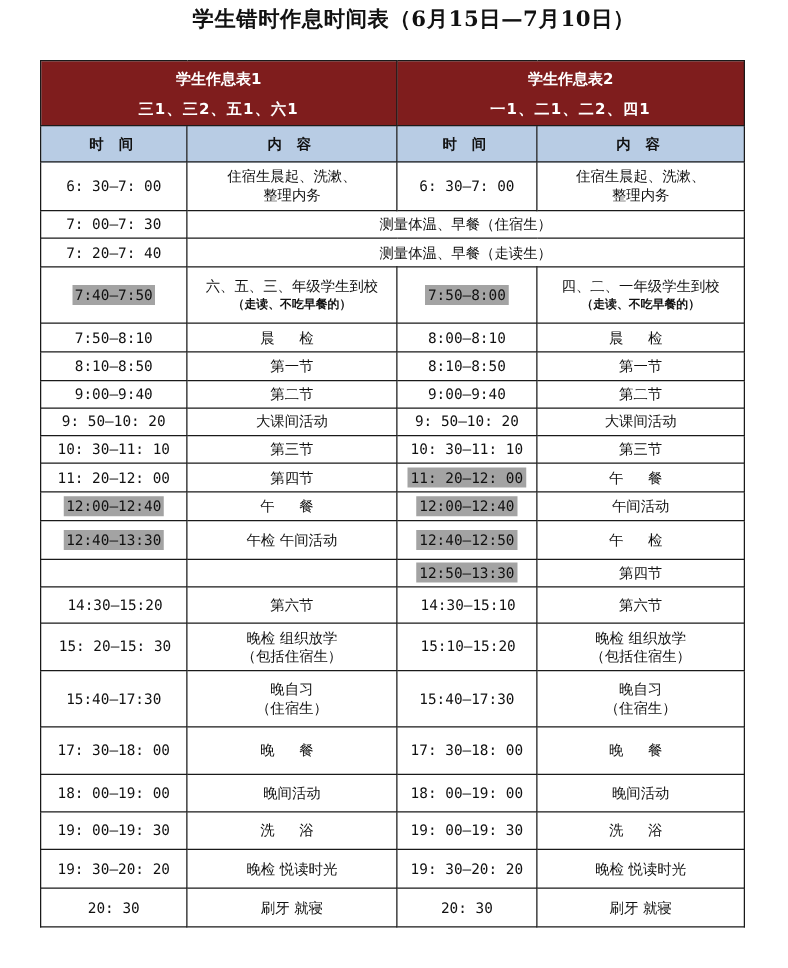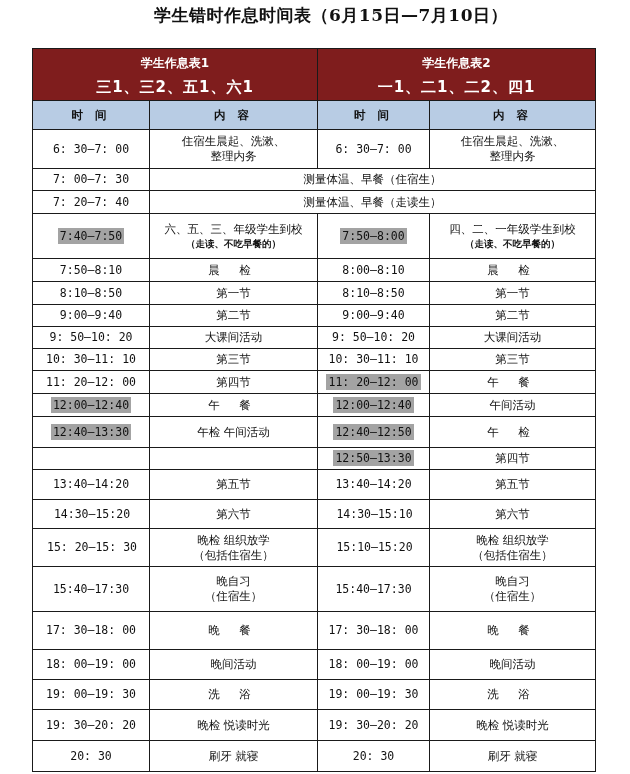--- a/index.html
+++ b/index.html
@@ -4,21 +4,21 @@
 <style>
   html, body { margin: 0; padding: 0; background: #ffffff; }
   body { width: 630px; height: 774px; position: relative; overflow: hidden;
          font-family: "DejaVu Sans", "Liberation Sans", sans-serif; color: #111; }
   .title { position: absolute; left: 16px; top: 4px; width: 630px; text-align: center;
            font-family: "DejaVu Serif", "Liberation Serif", serif; font-size: 17px; font-weight: bold; letter-spacing: 0.5px; }
   table.sched { position: absolute; left: 32px; top: 48px; width: 563px; border-collapse: collapse; table-layout: fixed; }
   table.sched td { border: 1px solid #1a1a1a; text-align: center; vertical-align: middle; padding: 0; font-size: 11.5px; line-height: 15px; }
   .hdr td { background: #7f1d1d; color: #ffffff; font-weight: bold; border-color: #3a0000; }
   .hdr .l1 { display: block; font-size: 12px; line-height: 24px; }
-  .hdr .l2 { display: block; font-size: 15px; line-height: 24px; letter-spacing: 1px; }
+  .hdr .l2 { display: block; font-size: 12px; line-height: 24px; letter-spacing: 1px; }
   .colhdr td { background: #b8cce4; font-weight: bold; font-size: 12.5px; letter-spacing: 4px; }
   .t { font-family: "DejaVu Sans Mono", "Liberation Mono", monospace; font-size: 11px; }
   .hl { background: #a3a3a3; padding: 1px 2px; }
   .small { display: block; font-size: 9.5px; font-weight: bold; line-height: 13px; }
   .left-align { text-align: left; padding-left: 2px !important; }
   .sp { letter-spacing: 8px; }
 </style>
 </head>
 <body>
 
@@ -124,26 +124,20 @@
     <td class="sp">午 检</td>
   </tr>
 
   <tr style="height:22px">
     <td class="t"></td>
     <td></td>
     <td class="t"><span class="hl">12:50—13:30</span></td>
     <td>第四节</td>
   </tr>
 
-  <tr style="height:30px">
-    <td class="t">13:40—14:20</td>
-    <td>第五节</td>
-    <td class="t">13:40—14:20</td>
-    <td>第五节</td>
-  </tr>
 
   <tr style="height:29px">
     <td class="t left-align">14:30—15:20</td>
     <td>第六节</td>
     <td class="t left-align">14:30—15:10</td>
     <td>第六节</td>
   </tr>
 
   <tr style="height:38px">
     <td class="t left-align">15: 20—15: 30</td>

